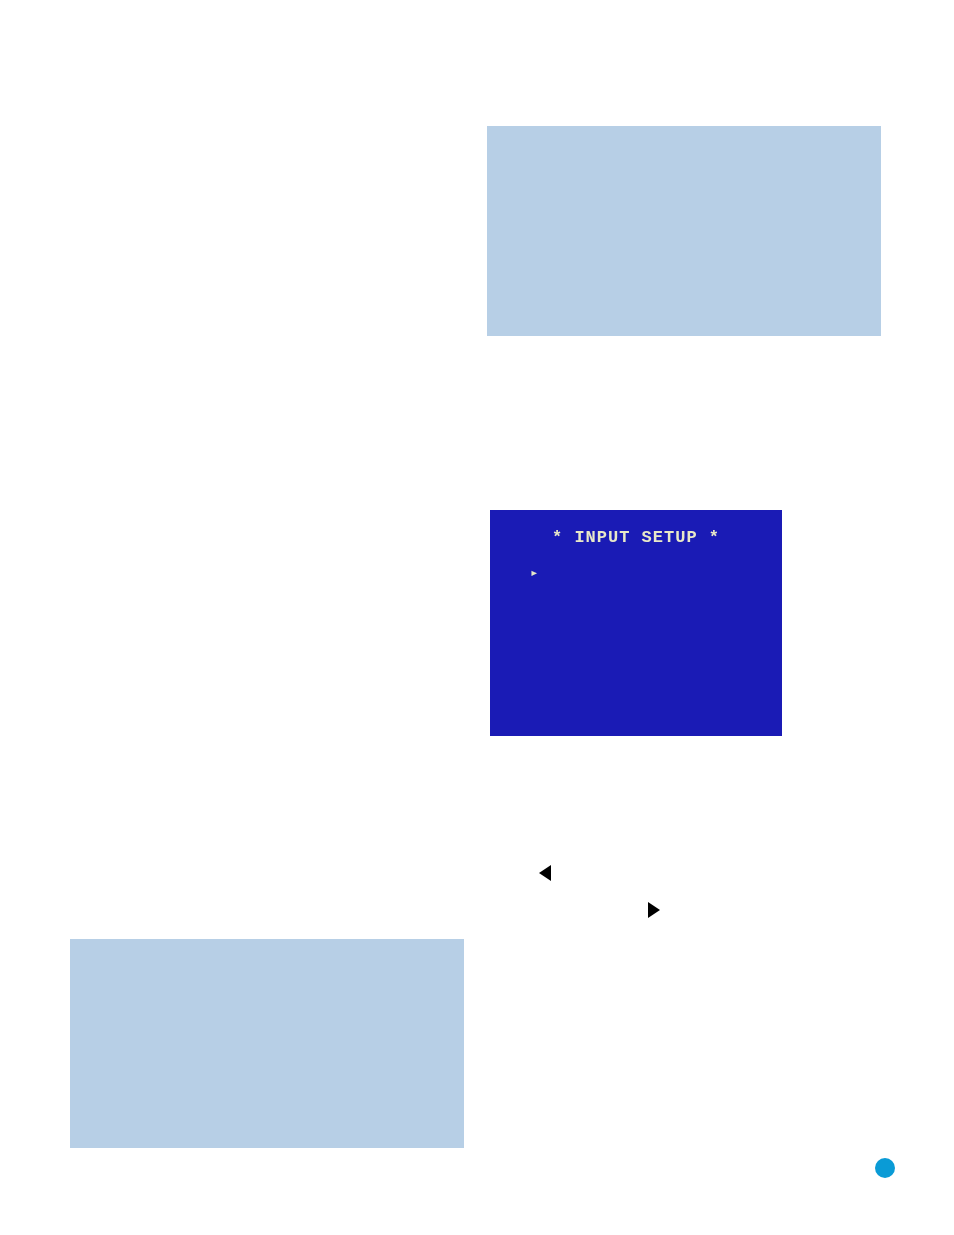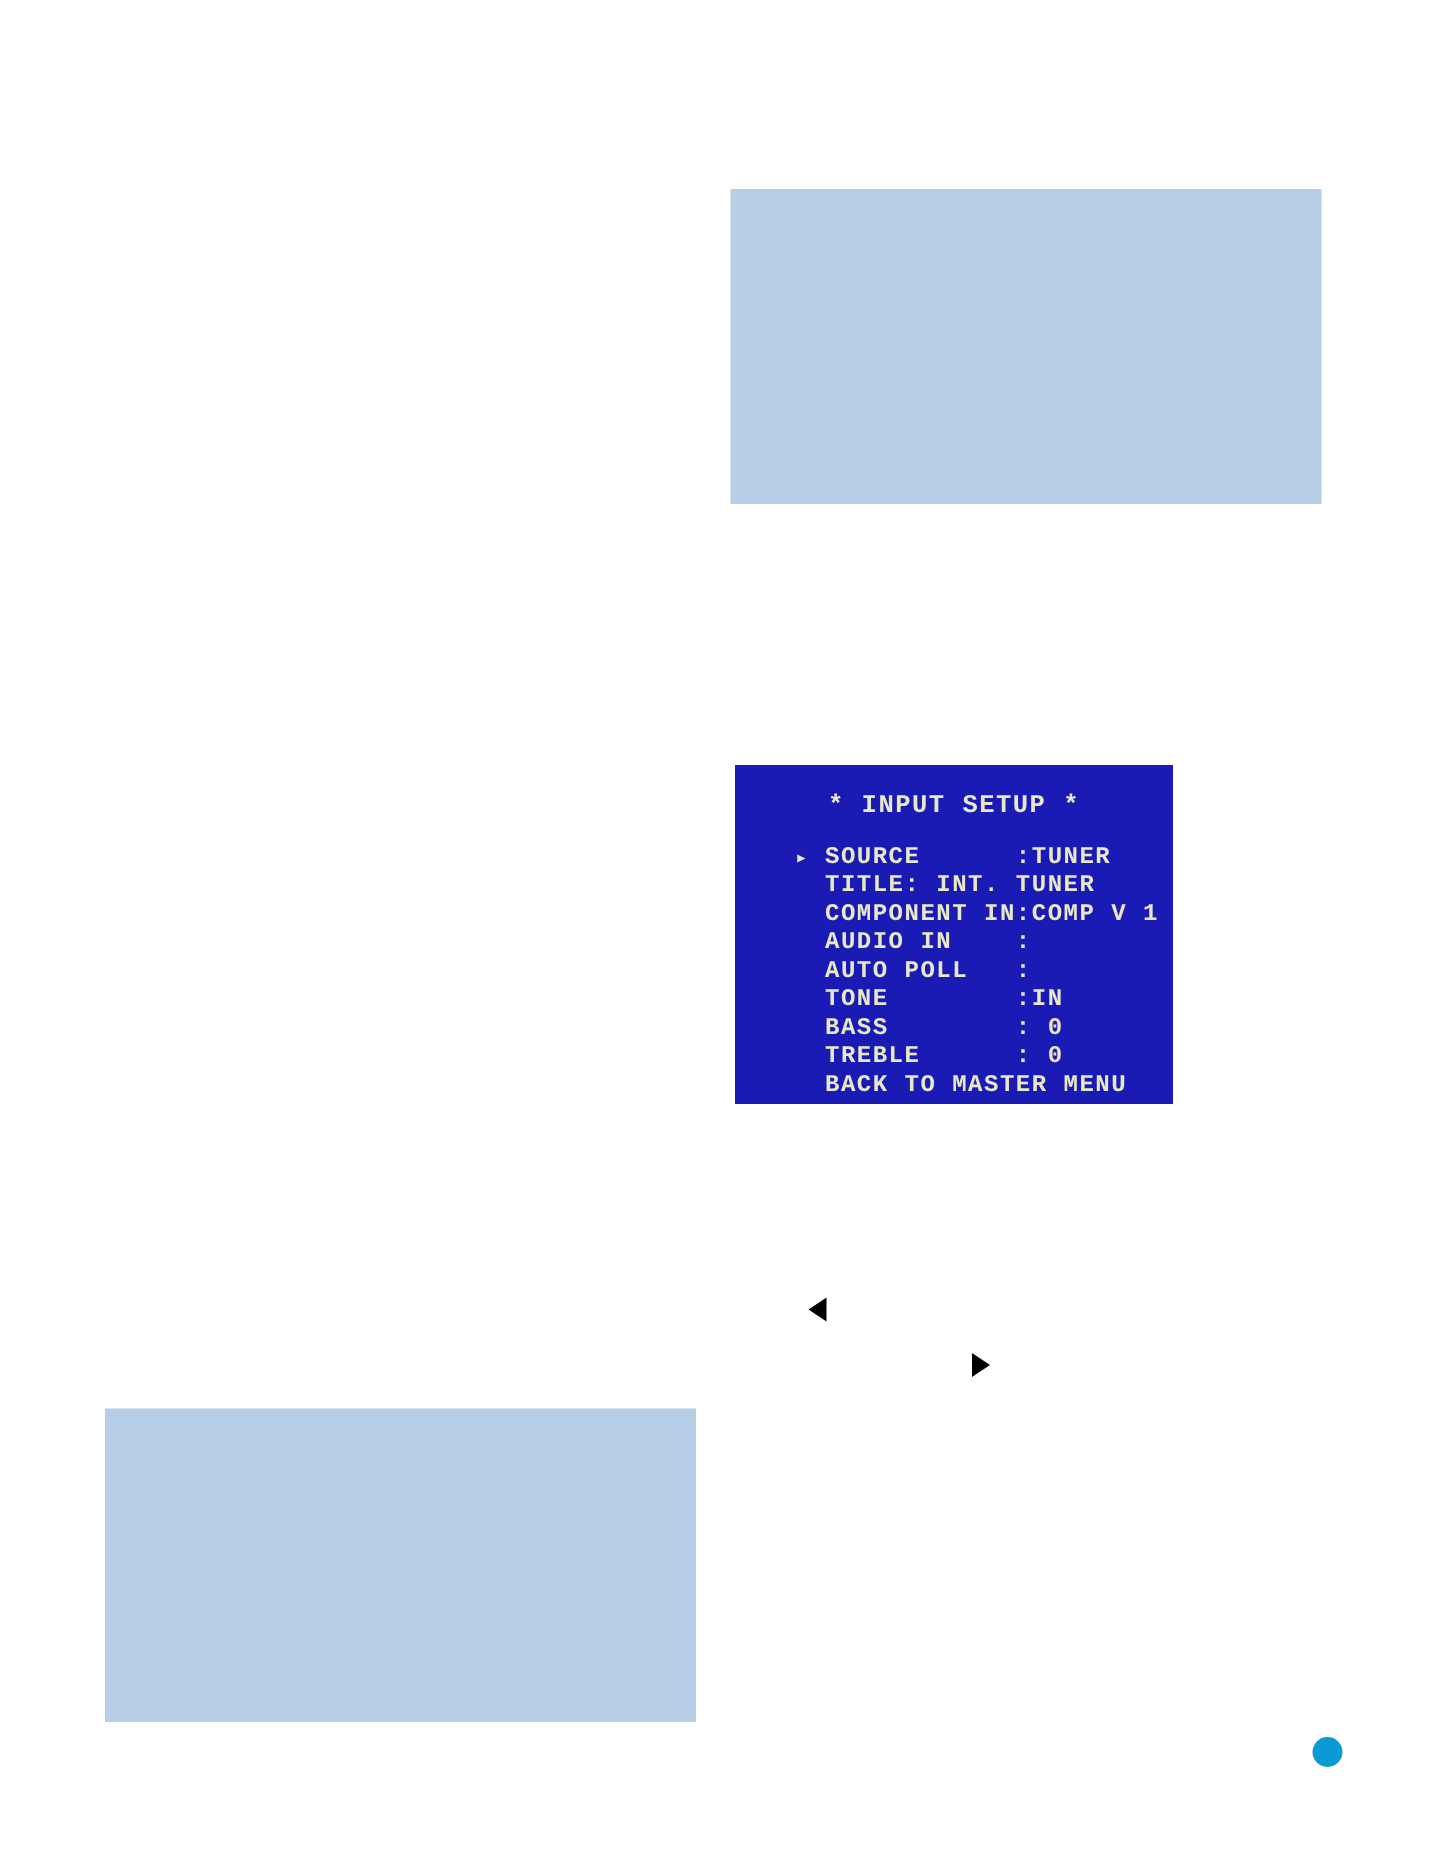--- a/index.html
+++ b/index.html
@@ -67,27 +67,18 @@
 </style>
 </head>
 <body>
 
 <div class="box" style="left:487px;top:126px;width:394px;height:210px;"></div>
 <div class="box" style="left:70px;top:939px;width:394px;height:209px;"></div>
 
 <div class="osd" style="left:490px;top:480px;width:292px;height:226px;margin-top:30px;">
   <div class="osd-title">*  INPUT SETUP  *</div>
   <div class="osd-cursor">▸</div>
-  <div class="osd-body">SOURCE      :TUNER
-TITLE: INT. TUNER
-COMPONENT IN:COMP V 1
-AUDIO IN    :
-AUTO POLL   :
-TONE        :IN
-BASS        : 0
-TREBLE      : 0
-BACK TO MASTER MENU</div>
 </div>
 
 <div class="tri-left" style="left:539px;top:865px;"></div>
 <div class="tri-right" style="left:648px;top:902px;"></div>
 
 <div class="page-dot" style="left:875px;top:1158px;"></div>
 
 </body></html>

